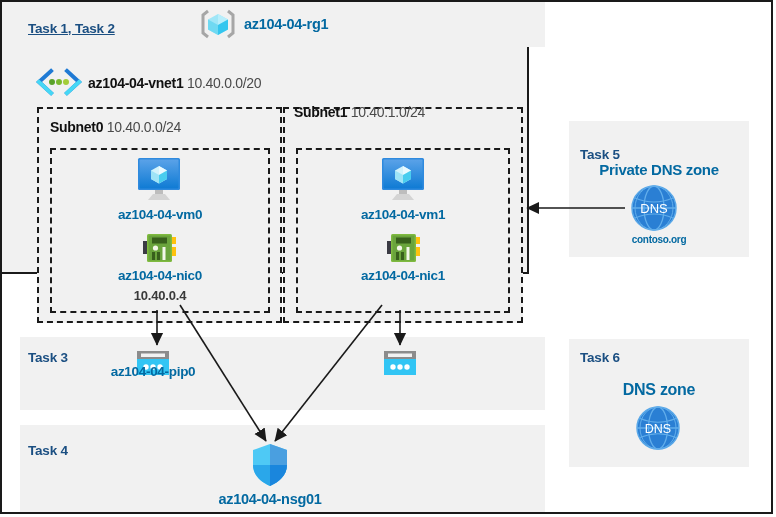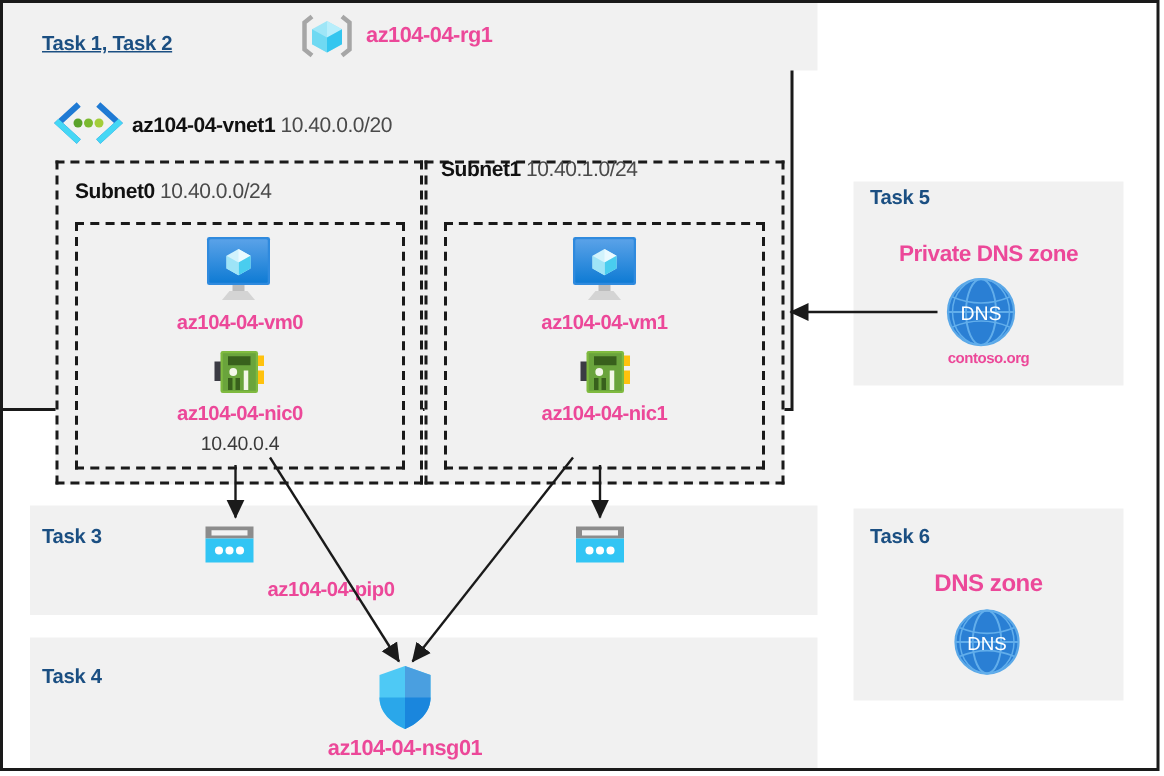--- a/index.html
+++ b/index.html
@@ -69,31 +69,31 @@
     position: absolute;
     color: #1b4f82;
     font-weight: bold;
     font-size: 13.5px;
     letter-spacing: -0.2px;
     white-space: nowrap;
   }
 
   .node-label {
     position: absolute;
-    color: #ec4899;
+    color: #0369a1;
     font-weight: bold;
     font-size: 13.5px;
     white-space: nowrap;
     text-align: center;
     letter-spacing: -0.3px;
   }
   .node-sub {
     position: absolute;
     color: #3a3a3a;
-    font-weight: normal;
+    font-weight: bold;
     font-size: 13px;
     white-space: nowrap;
     text-align: center;
     letter-spacing: -0.2px;
   }
   .hdr {
     position: absolute;
     white-space: nowrap;
     font-size: 14px;
     color: #111111;
@@ -243,21 +243,21 @@
   <div class="icon" style="left:134px; top:350px; width:38px; height:28px;">
     <svg width="38" height="28" viewBox="0 0 38 28">
       <rect x="3" y="1" width="32" height="8" fill="#8c8c8c"></rect>
       <rect x="7" y="3.5" width="24" height="3.5" fill="#f2f2f2"></rect>
       <rect x="3" y="9" width="32" height="16" fill="#32c5f4"></rect>
       <circle cx="12" cy="17" r="2.7" fill="#ffffff"></circle>
       <circle cx="19" cy="17" r="2.7" fill="#ffffff"></circle>
       <circle cx="26" cy="17" r="2.7" fill="#ffffff"></circle>
     </svg>
   </div>
-  <div class="node-label" style="left:43px; top:385px; width:220px;text-align:right;">az104-04-pip0</div>
+  <div class="node-label" style="left:43px; top:364px; width:220px;">az104-04-pip0</div>
 
   <div class="icon" style="left:381px; top:350px; width:38px; height:28px;">
     <svg width="38" height="28" viewBox="0 0 38 28">
       <rect x="3" y="1" width="32" height="8" fill="#8c8c8c"></rect>
       <rect x="7" y="3.5" width="24" height="3.5" fill="#f2f2f2"></rect>
       <rect x="3" y="9" width="32" height="16" fill="#32c5f4"></rect>
       <circle cx="12" cy="17" r="2.7" fill="#ffffff"></circle>
       <circle cx="19" cy="17" r="2.7" fill="#ffffff"></circle>
       <circle cx="26" cy="17" r="2.7" fill="#ffffff"></circle>
     </svg>
@@ -270,21 +270,21 @@
     <svg width="40" height="45" viewBox="0 0 40 45">
       <path d="M20 1 L37 7 L37 22 C37 32 29 39 20 43 C11 39 3 32 3 22 L3 7 Z" fill="#4ec9f5"></path>
       <path d="M20 1 L37 7 L37 22 C37 32 29 39 20 43 L20 1 Z" fill="#4a9fe0"></path>
       <path d="M20 22 L37 22 C37 32 29 39 20 43 Z" fill="#1a86dd"></path>
       <path d="M20 22 L3 22 C3 32 11 39 20 43 Z" fill="#2aa7ea"></path>
     </svg>
   </div>
   <div class="node-label" style="left:180px; top:491px; width:180px; font-size:14.5px;">az104-04-nsg01</div>
 
   <div class="panel" id="task5-panel"></div>
-  <div class="task-label" style="left:580px; top:124px;">Task 5</div>
+  <div class="task-label" style="left:580px; top:147px;">Task 5</div>
   <div class="node-label" style="left:569px; top:161px; width:180px; font-size:15px;">Private DNS zone</div>
 
   <div class="icon" style="left:630px; top:184px; width:48px; height:48px;">
     <svg width="48" height="48" viewBox="0 0 48 48">
       <circle cx="24" cy="24" r="22" fill="#2a7fd4"></circle>
       <circle cx="24" cy="24" r="22" fill="none" stroke="#5aa8e8" stroke-width="1.5"></circle>
       <ellipse cx="24" cy="24" rx="10" ry="22" fill="none" stroke="#62aeeb" stroke-width="1.3"></ellipse>
       <ellipse cx="24" cy="24" rx="19" ry="22" fill="none" stroke="#62aeeb" stroke-width="1"></ellipse>
       <line x1="2" y1="24" x2="46" y2="24" stroke="#62aeeb" stroke-width="1.3"></line>
       <path d="M5 14 Q24 22 43 14" fill="none" stroke="#62aeeb" stroke-width="1.1"></path>

